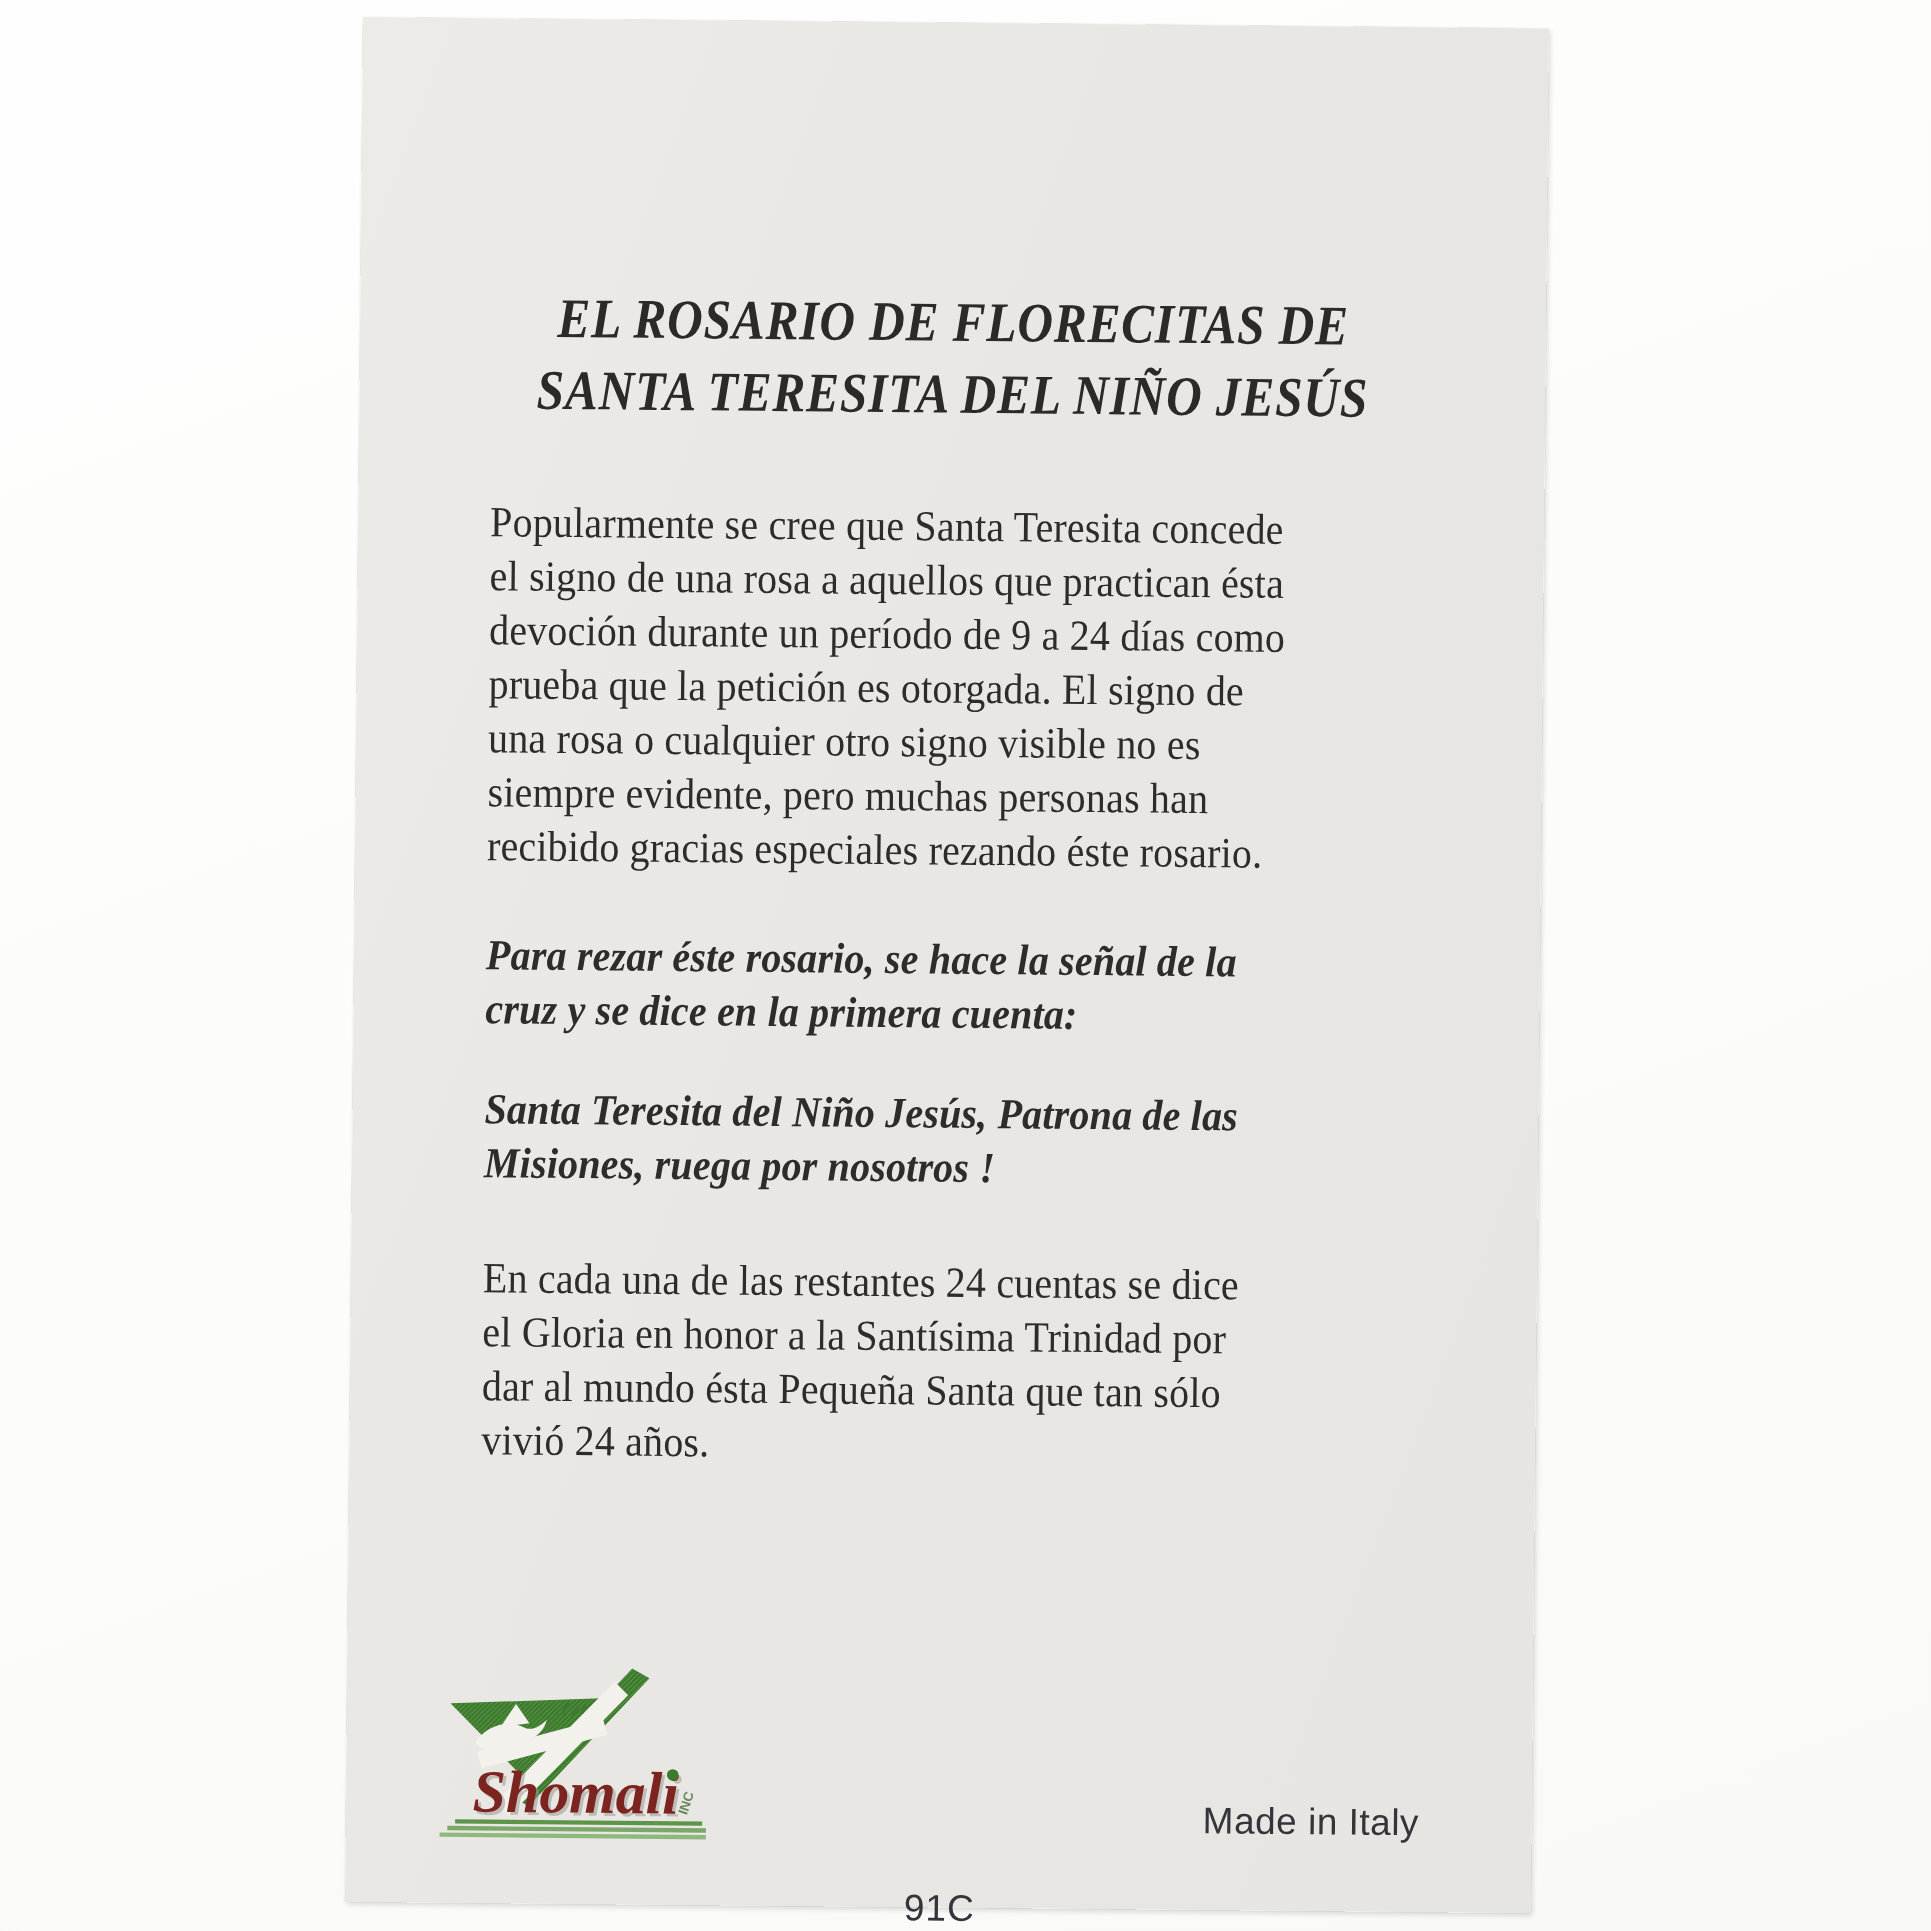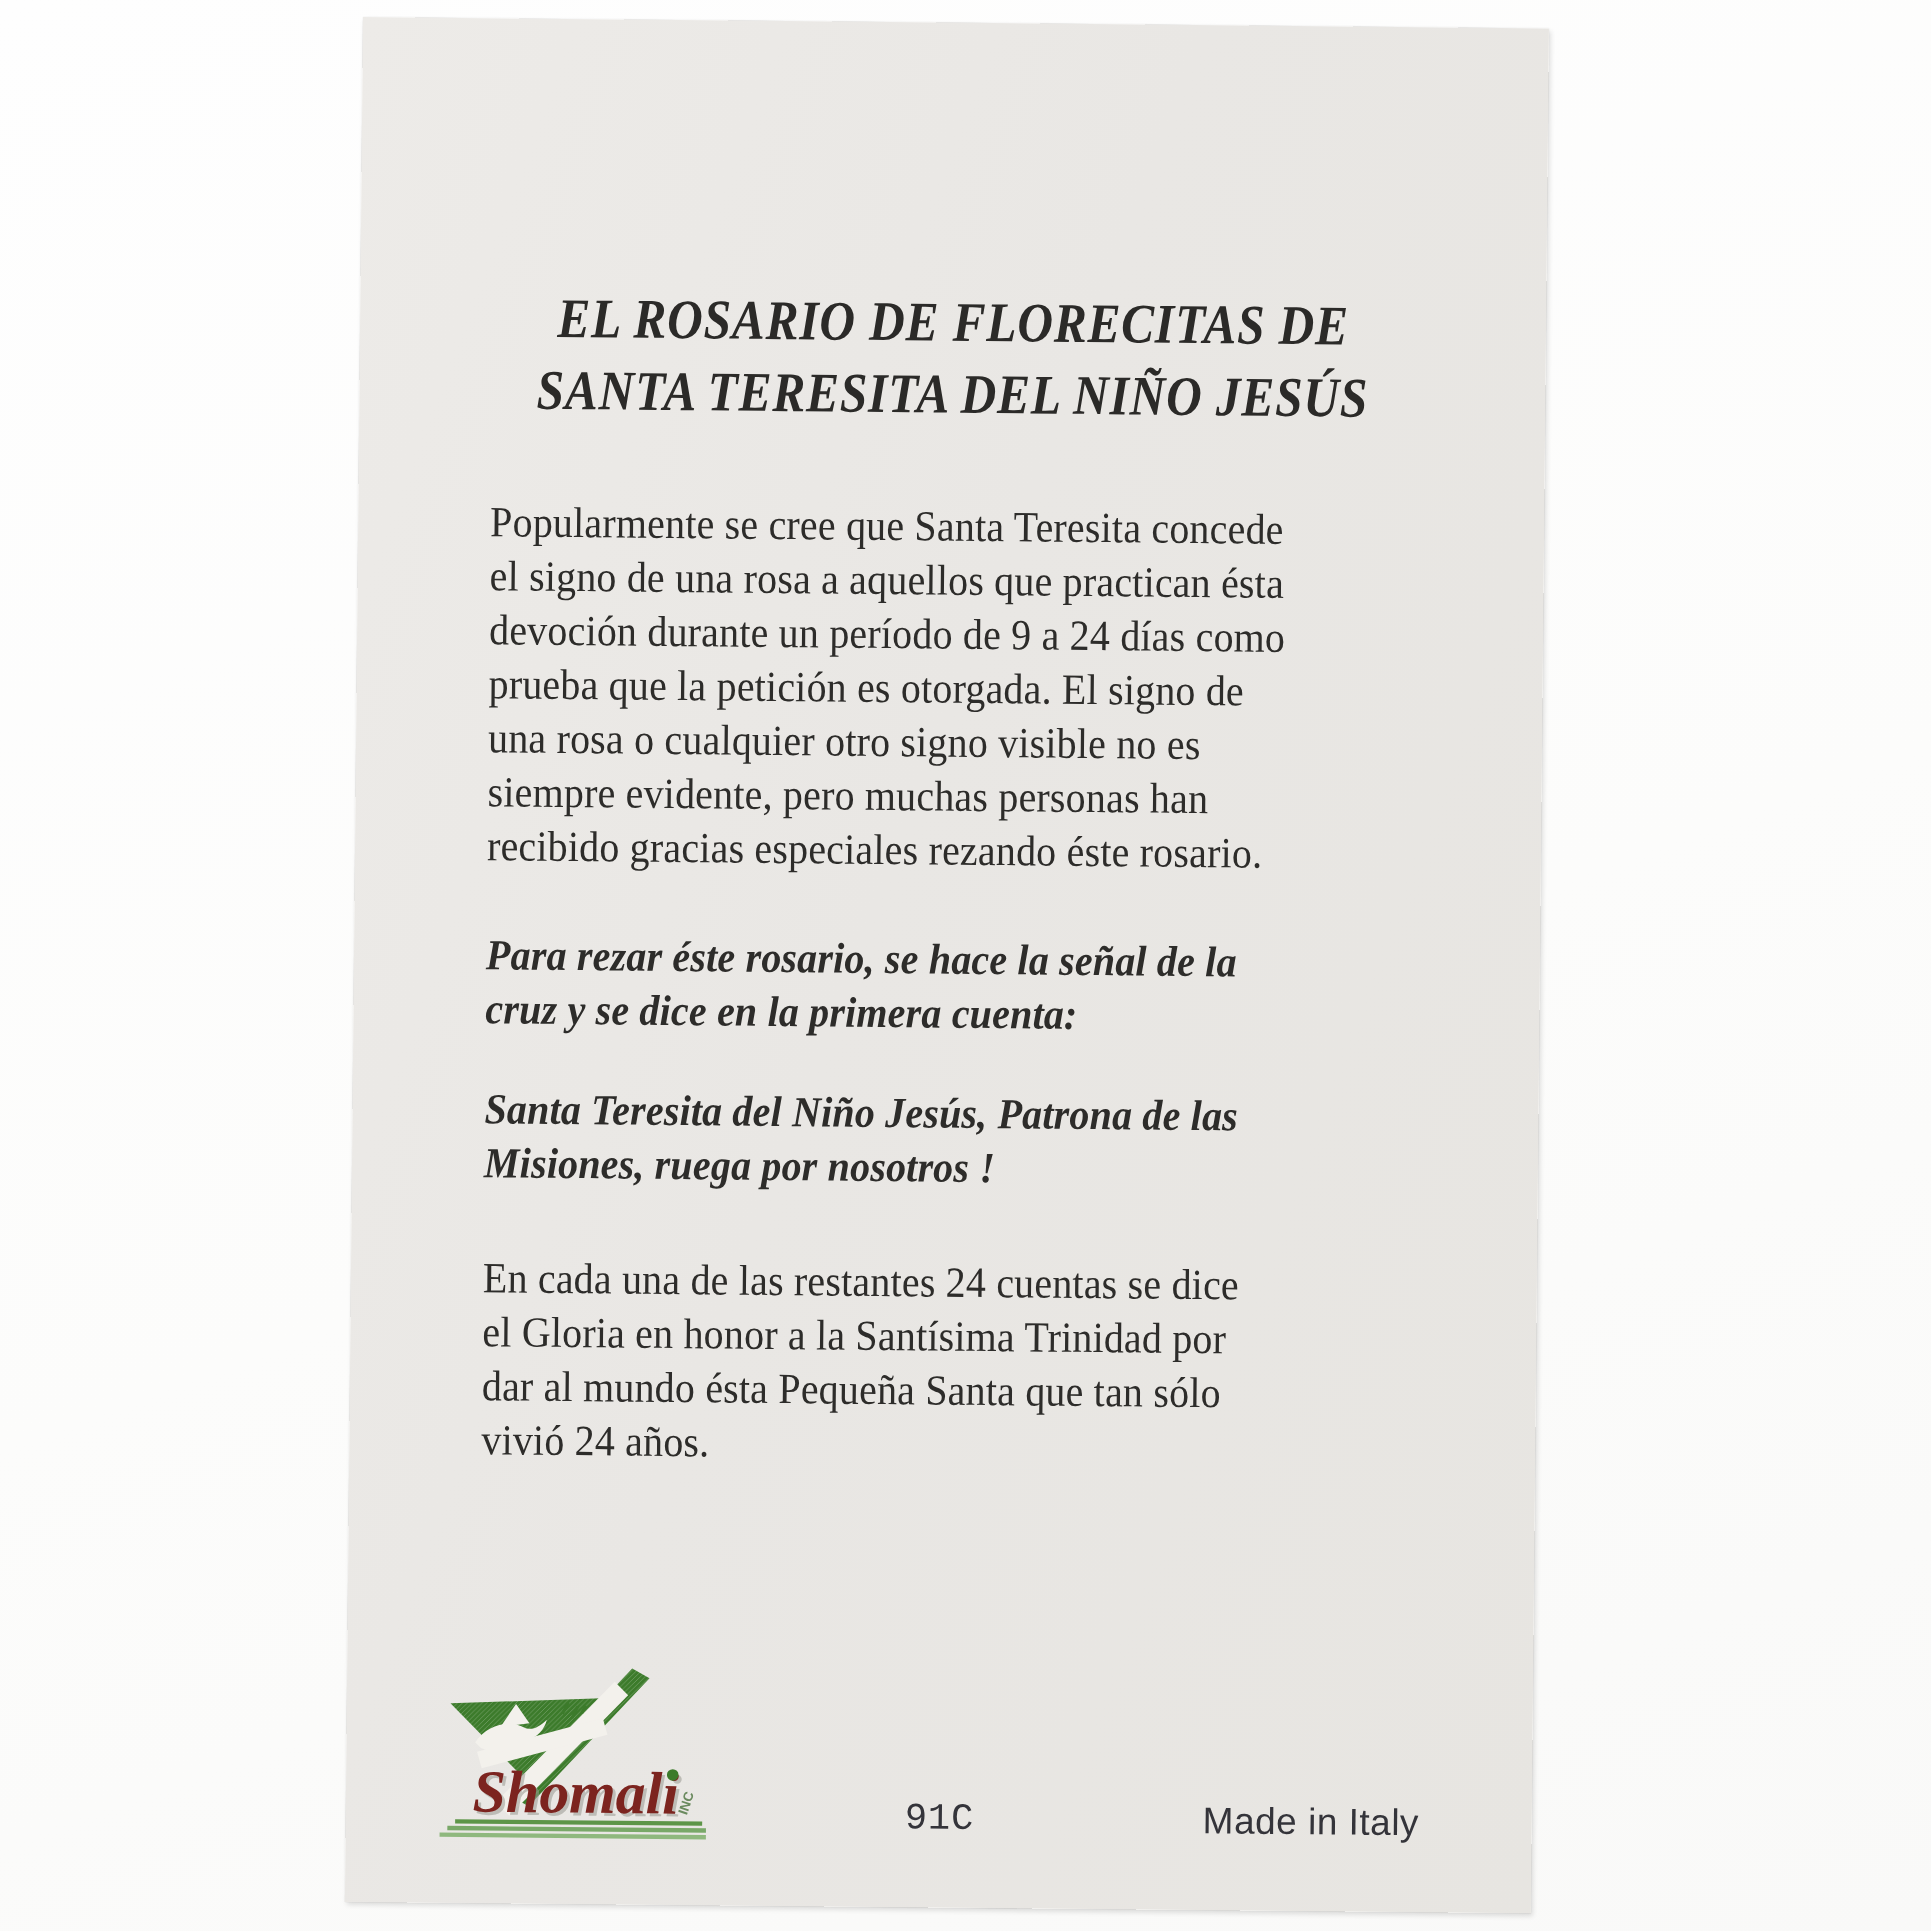--- a/index.html
+++ b/index.html
@@ -47,22 +47,22 @@
   }
   .para-intro{top:477px;}
   .para-instruction{top:910px;font-style:italic;font-weight:700;}
   .para-prayer{top:1064px;font-style:italic;font-weight:700;}
   .para-closing{top:1233px;}
   .logo{
     position:absolute;left:92px;top:1641px;
     width:280px;height:193px;
   }
   .footer-code{
-    position:absolute;left:559px;top:1775px;
-    font-family:Liberation Mono, monospace;
+    position:absolute;left:559px;top:1865px;
+    font-family:Liberation Sans, sans-serif;
     font-size:37px;color:#34343a;
     letter-spacing:1px;
   }
   .footer-origin{
     position:absolute;left:857px;top:1775px;
     font-family:"Liberation Sans", sans-serif;
     font-size:37px;color:#34343a;
     letter-spacing:0.5px;
   }
 </style>

